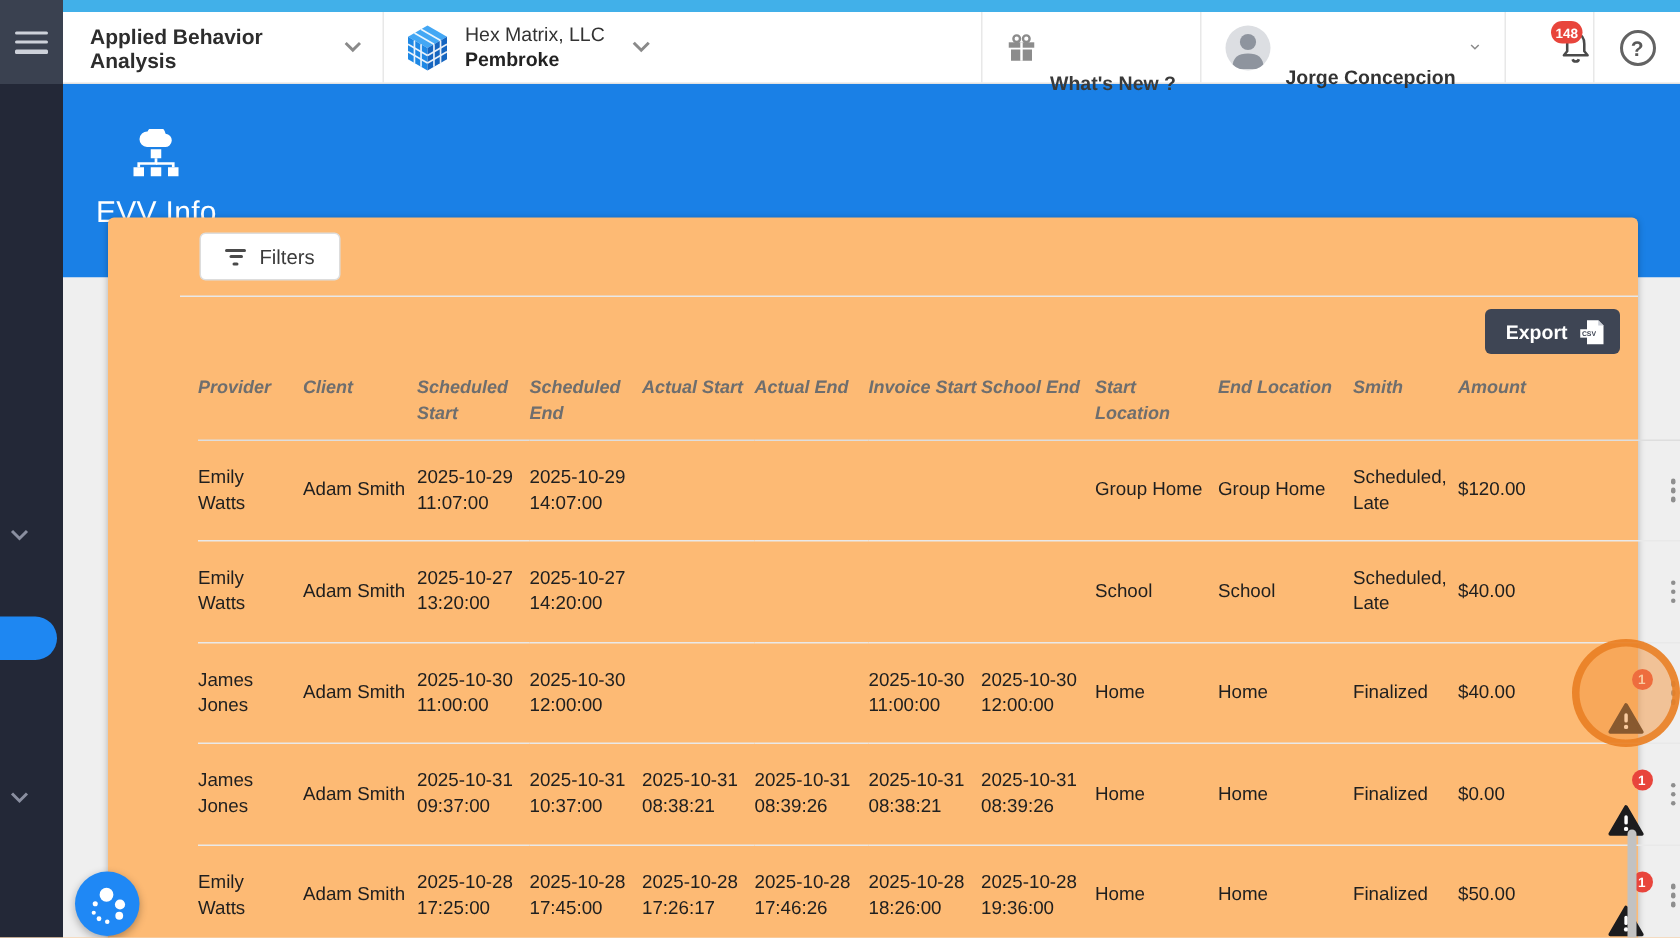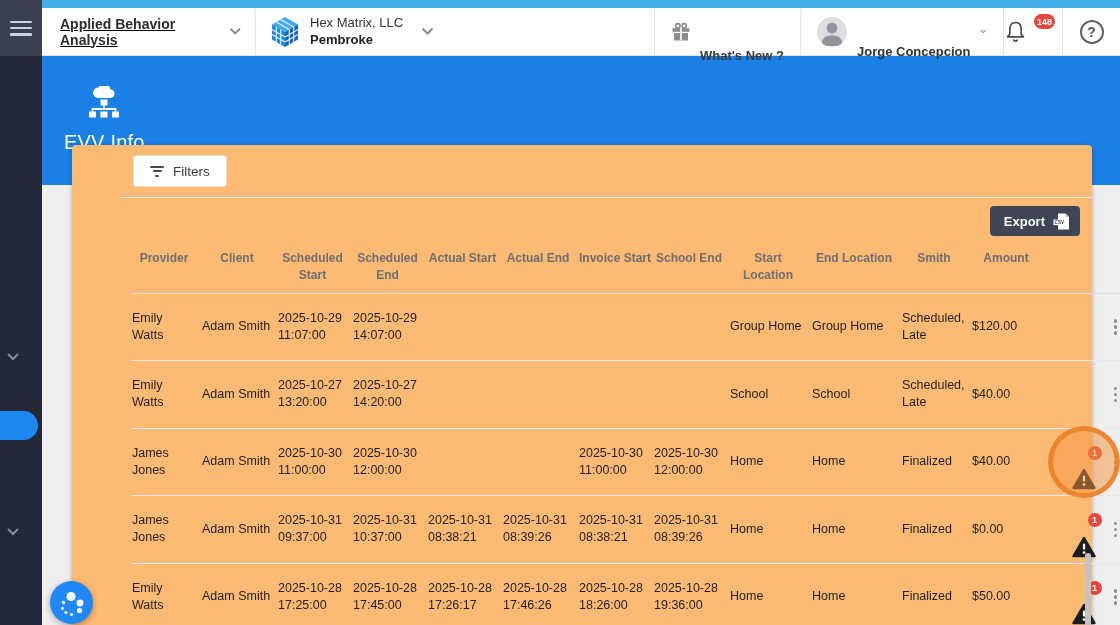--- a/index.html
+++ b/index.html
@@ -12,33 +12,33 @@
   .hamburger { width:22px; height:15px; display:flex; flex-direction:column; justify-content:space-between; }
   .hamburger span { display:block; height:2.5px; background:#cdd1da; border-radius:1px; }
   .side-chev { position:absolute; left:6px; width:14px; height:10px; }
   .side-chev.c1 { top:352px; } .side-chev.c2 { top:527px; }
   .side-pill { position:absolute; left:0; top:411px; width:38px; height:29px; background:#1e87f2; border-radius:0 15px 15px 0; cursor:pointer; }
 
   
   .top-accent { position:absolute; left:42px; top:0; width:1078px; height:8px; background:#41b0e9; }
   .topbar { position:absolute; left:42px; top:8px; width:1078px; height:48px; background:#fff; border-bottom:1px solid #e2e2e2; display:flex; align-items:stretch; z-index:5; }
   .tb-sec { display:flex; align-items:center; }
-  .tb-product { width:214px; padding-left:18px; border-right:1px solid #e8e8e8; justify-content:space-between; padding-right:14px; cursor:pointer;text-decoration:underline; }
+  .tb-product { width:214px; padding-left:18px; border-right:1px solid #e8e8e8; justify-content:space-between; padding-right:14px; cursor:pointer; }
   .tb-product .lbl { font-size:14px; font-weight:bold; color:#2d2d2d; }
   .tb-org { padding-left:14px; cursor:pointer; }
   .tb-org .org-text { margin-left:10px; font-size:13px; line-height:1.3; color:#333; }
   .tb-org .org-loc { font-weight:bold; color:#222; }
   .tb-org .chev { margin-left:18px; }
   .tb-spacer { flex:1; }
   .tb-whatsnew { border-left:1px solid #e8e8e8; padding:0 16px; gap:9px; cursor:pointer; }
   .tb-whatsnew .lbl { font-size:13px; font-weight:bold; color:#3a3a3a;margin-top:48px; }
   .tb-user { border-left:1px solid #e8e8e8; padding:0 16px; gap:10px; cursor:pointer; width:203px; }
   .tb-user .lbl { font-size:13px; font-weight:bold; color:#333; white-space:nowrap;margin-top:40px; }
   .avatar { width:30px; height:30px; border-radius:50%; background:#dcdee2; overflow:hidden; flex:none; }
-  .tb-bell { border-left:1px solid #e8e8e8; width:59px; justify-content:flex-start; position:relative; cursor:pointer;text-decoration:underline; }
+  .tb-bell { border-left:1px solid #e8e8e8; width:59px; justify-content:flex-end; position:relative; cursor:pointer;text-decoration:underline; }
   .badge-count { position:absolute; top:6px; left:30px; min-width:20px; height:15px; padding:0 3px; background:#e8453c; border-radius:8px; color:#fff; font-size:9px; font-weight:bold; display:flex; align-items:center; justify-content:center; }
   .tb-help { border-left:1px solid #e8e8e8; width:58px; justify-content:center; cursor:pointer; }
   .q-circle { width:24px; height:24px; border:2px solid #636363; border-radius:50%; display:flex; align-items:center; justify-content:center; font-size:14px; font-weight:bold; color:#595959; }
 
   
   .page-header { position:absolute; left:42px; top:56px; width:1078px; height:129px; background:#1a80e6; }
   .page-title-row { position:absolute; left:22px; top:30px; display:flex; align-items:center; gap:13px;flex-direction:column; }
   .page-title { color:#fff; font-size:20px; font-weight:normal; letter-spacing:.2px; }
 
   .content-bg { position:absolute; left:42px; top:185px; width:1078px; height:440px; background:#efefef; }
@@ -50,21 +50,21 @@
   .filters-btn .lbl { font-size:13.5px; color:#3a3a3a; }
   .filter-icon { display:flex; flex-direction:column; align-items:center; gap:2.5px; }
   .filter-icon i { display:block; height:2px; background:#4a4a4a; border-radius:1px; }
   .filter-icon i:nth-child(1){ width:14px; } .filter-icon i:nth-child(2){ width:9px; } .filter-icon i:nth-child(3){ width:4px; }
 
   .table-wrap { padding:0 12px; position:relative; }
   .export-row { height:46px; position:relative; }
   .export-btn { position:absolute; right:0; top:8px; height:30px; padding:0 10px 0 14px; background:#3e4554; border:none; border-radius:4px; color:#fff; font-size:13px; font-weight:bold; display:flex; align-items:center; gap:8px; cursor:pointer; font-family:inherit; }
 
   table { width:996px; table-layout:fixed; border-collapse:collapse; }
-  th { text-align:center; vertical-align:top; font-size:12px; font-weight:bold; color:#6e6e6e; padding:6px 6px 9px 0; border-bottom:1px solid #dedede; white-space:pre; line-height:1.4; }
+  th { text-align:left; vertical-align:top; font-size:12px; font-weight:bold; color:#6e6e6e; padding:6px 6px 9px 0; border-bottom:1px solid #dedede; white-space:pre; line-height:1.4;font-style:italic; }
   td { font-size:12.5px; color:#1f1f1f; padding:5px 6px 5px 0; border-bottom:1px solid #e9e9e9; vertical-align:middle; white-space:pre-line; line-height:1.38; height:41px; }
   .row-actions { display:flex; align-items:center; justify-content:flex-end; gap:15px; padding-right:2px; }
   .warn { position:relative; width:24px; height:22px; flex:none; cursor:pointer; }
   .warn .wbadge { position:absolute; top:-5px; right:-6px; width:14px; height:14px; background:#e8453c; border-radius:50%; color:#fff; font-size:9px; font-weight:bold; display:flex; align-items:center; justify-content:center; }
   .warn.highlighted::after { content:""; position:absolute; left:50%; top:50%; width:62px; height:62px; transform:translate(-50%,-50%); border-radius:50%; background:rgba(243,150,63,.5); border:5px solid rgba(233,126,34,.85); z-index:7; pointer-events:none; }
   .kebab { display:flex; flex-direction:column; gap:2.5px; padding:2px 3px; cursor:pointer; }
   .kebab i { width:3.5px; height:3.5px; border-radius:50%; background:#8e8e8e; display:block; }
 
   .scroll-thumb { position:absolute; right:1px; bottom:0; width:6px; height:88px; background:#c2c2c2; border-radius:3px; }
 

